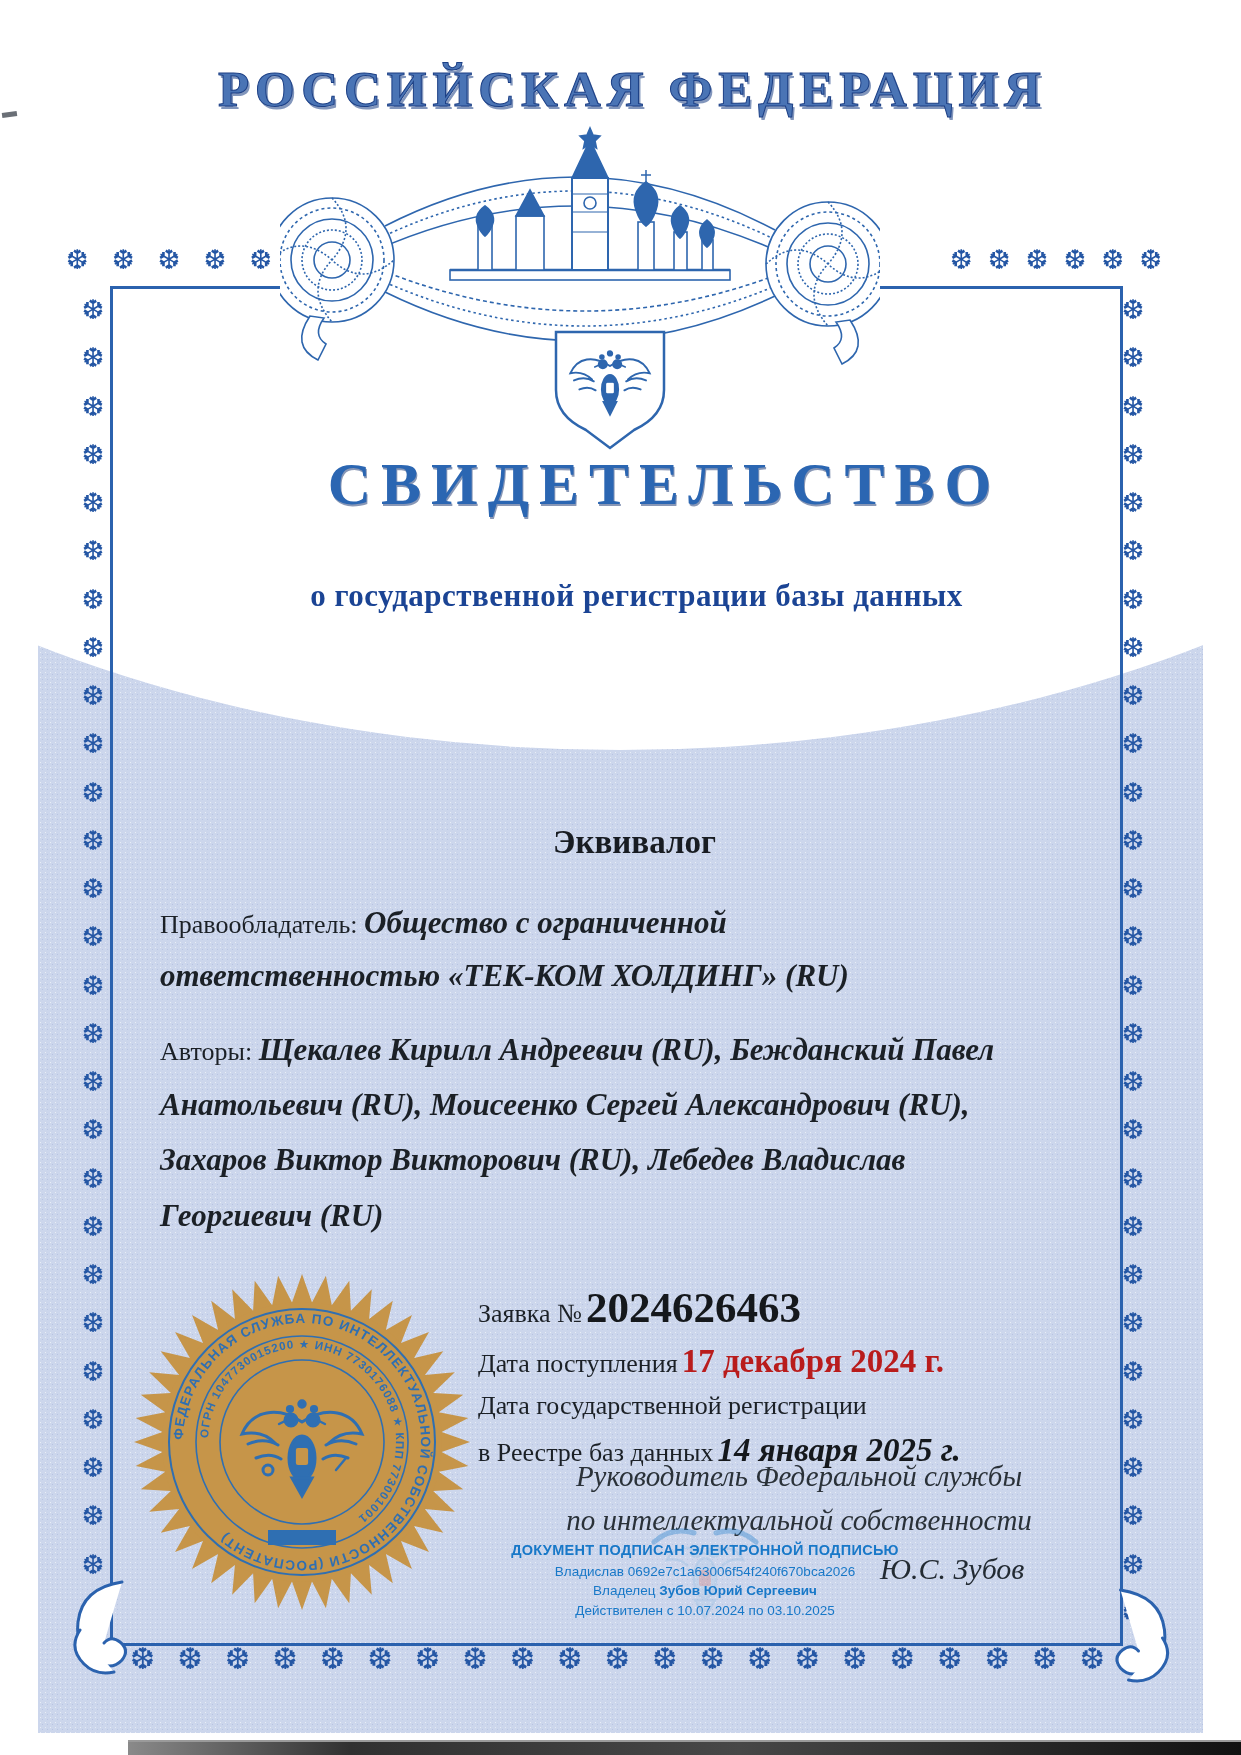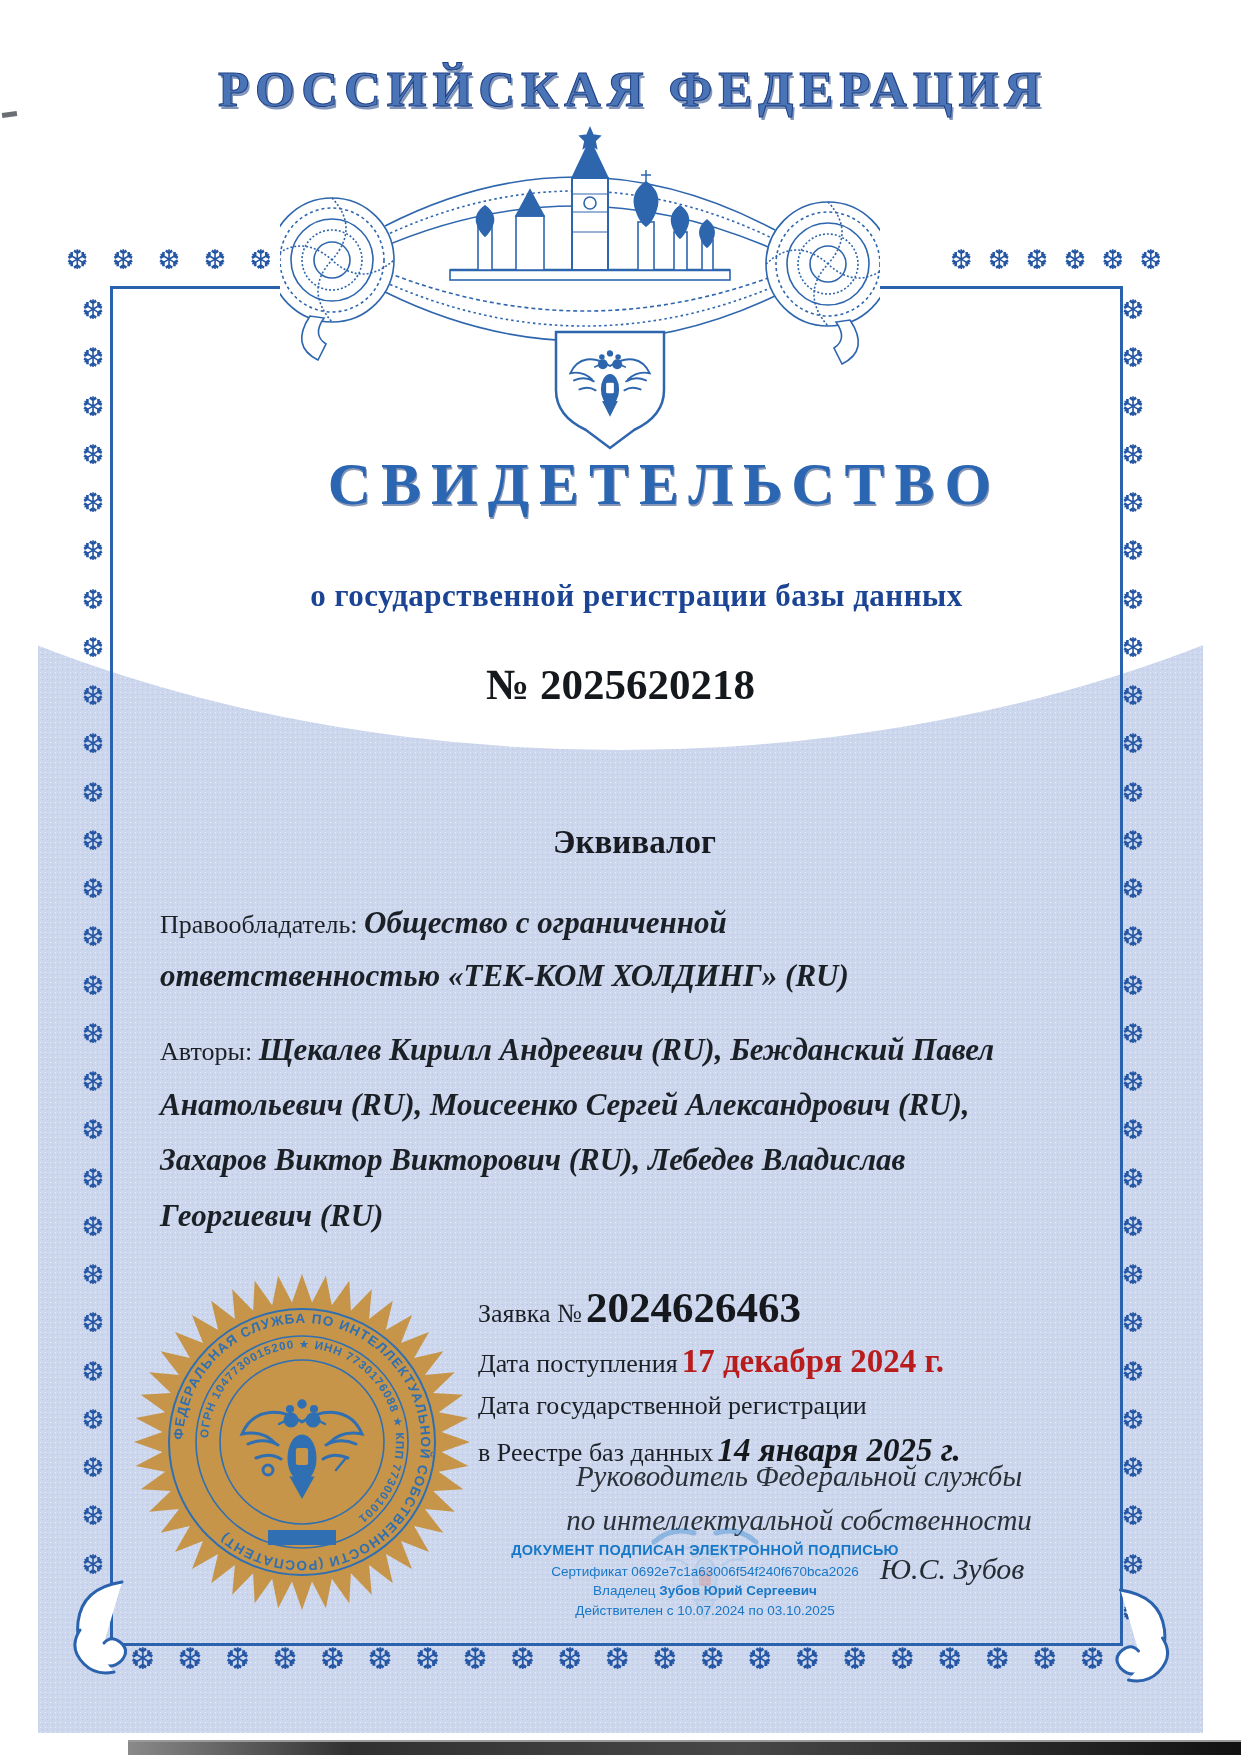--- a/index.html
+++ b/index.html
@@ -273,21 +273,20 @@
           <circle cx="0" cy="-34" r="2.4" fill="#2e66ae"></circle>
           <path d="M-7,20 L0,34 L7,20 z" fill="#2e66ae"></path>
           <rect x="-5" y="-2" width="10" height="13" rx="2" fill="#fff" stroke-width="1.4"></rect>
         </g>
       </g>
     </g>
   </svg>
 
   <div class="main-title">СВИДЕТЕЛЬСТВО</div>
   <div class="sub-title">о государственной регистрации базы данных</div>
-  <div class="doc-number">№ 2025620218</div>
 
   <div class="work-name">Эквивалог</div>
 
   <div class="block holder-block">
     <span class="plain-label">Правообладатель:</span>
     <span class="bold-ital">Общество с ограниченной ответственностью «ТЕК-КОМ ХОЛДИНГ» (RU)</span>
   </div>
 
   <div class="block authors-block">
     <span class="plain-label">Авторы:</span>
@@ -328,21 +327,21 @@
       <circle cx="56" cy="32" r="5"></circle>
         <circle cx="74" cy="32" r="5"></circle>
       <path d="M55,80 L65,98 L75,80 z"></path>
       <rect x="59" y="50" width="12" height="16" rx="2" fill="#d65a4f" stroke="none"></rect>
     </g>
   </svg>
 
   <div class="stamp">
     <div class="stamp-head">ДОКУМЕНТ ПОДПИСАН ЭЛЕКТРОННОЙ ПОДПИСЬЮ</div>
     <div class="stamp-line">
-      <span>Сертификат</span>
+      <span>Владислав</span>
       <span>0692e7c1a63006f54f240f670bca2026</span>
     </div>
     <div class="stamp-line">
       <span>Владелец</span>
       <b>Зубов Юрий Сергеевич</b>
     </div>
     <div class="stamp-line">Действителен с 10.07.2024 по 03.10.2025</div>
   </div>
 
   <div class="signer">Ю.С. Зубов</div>

